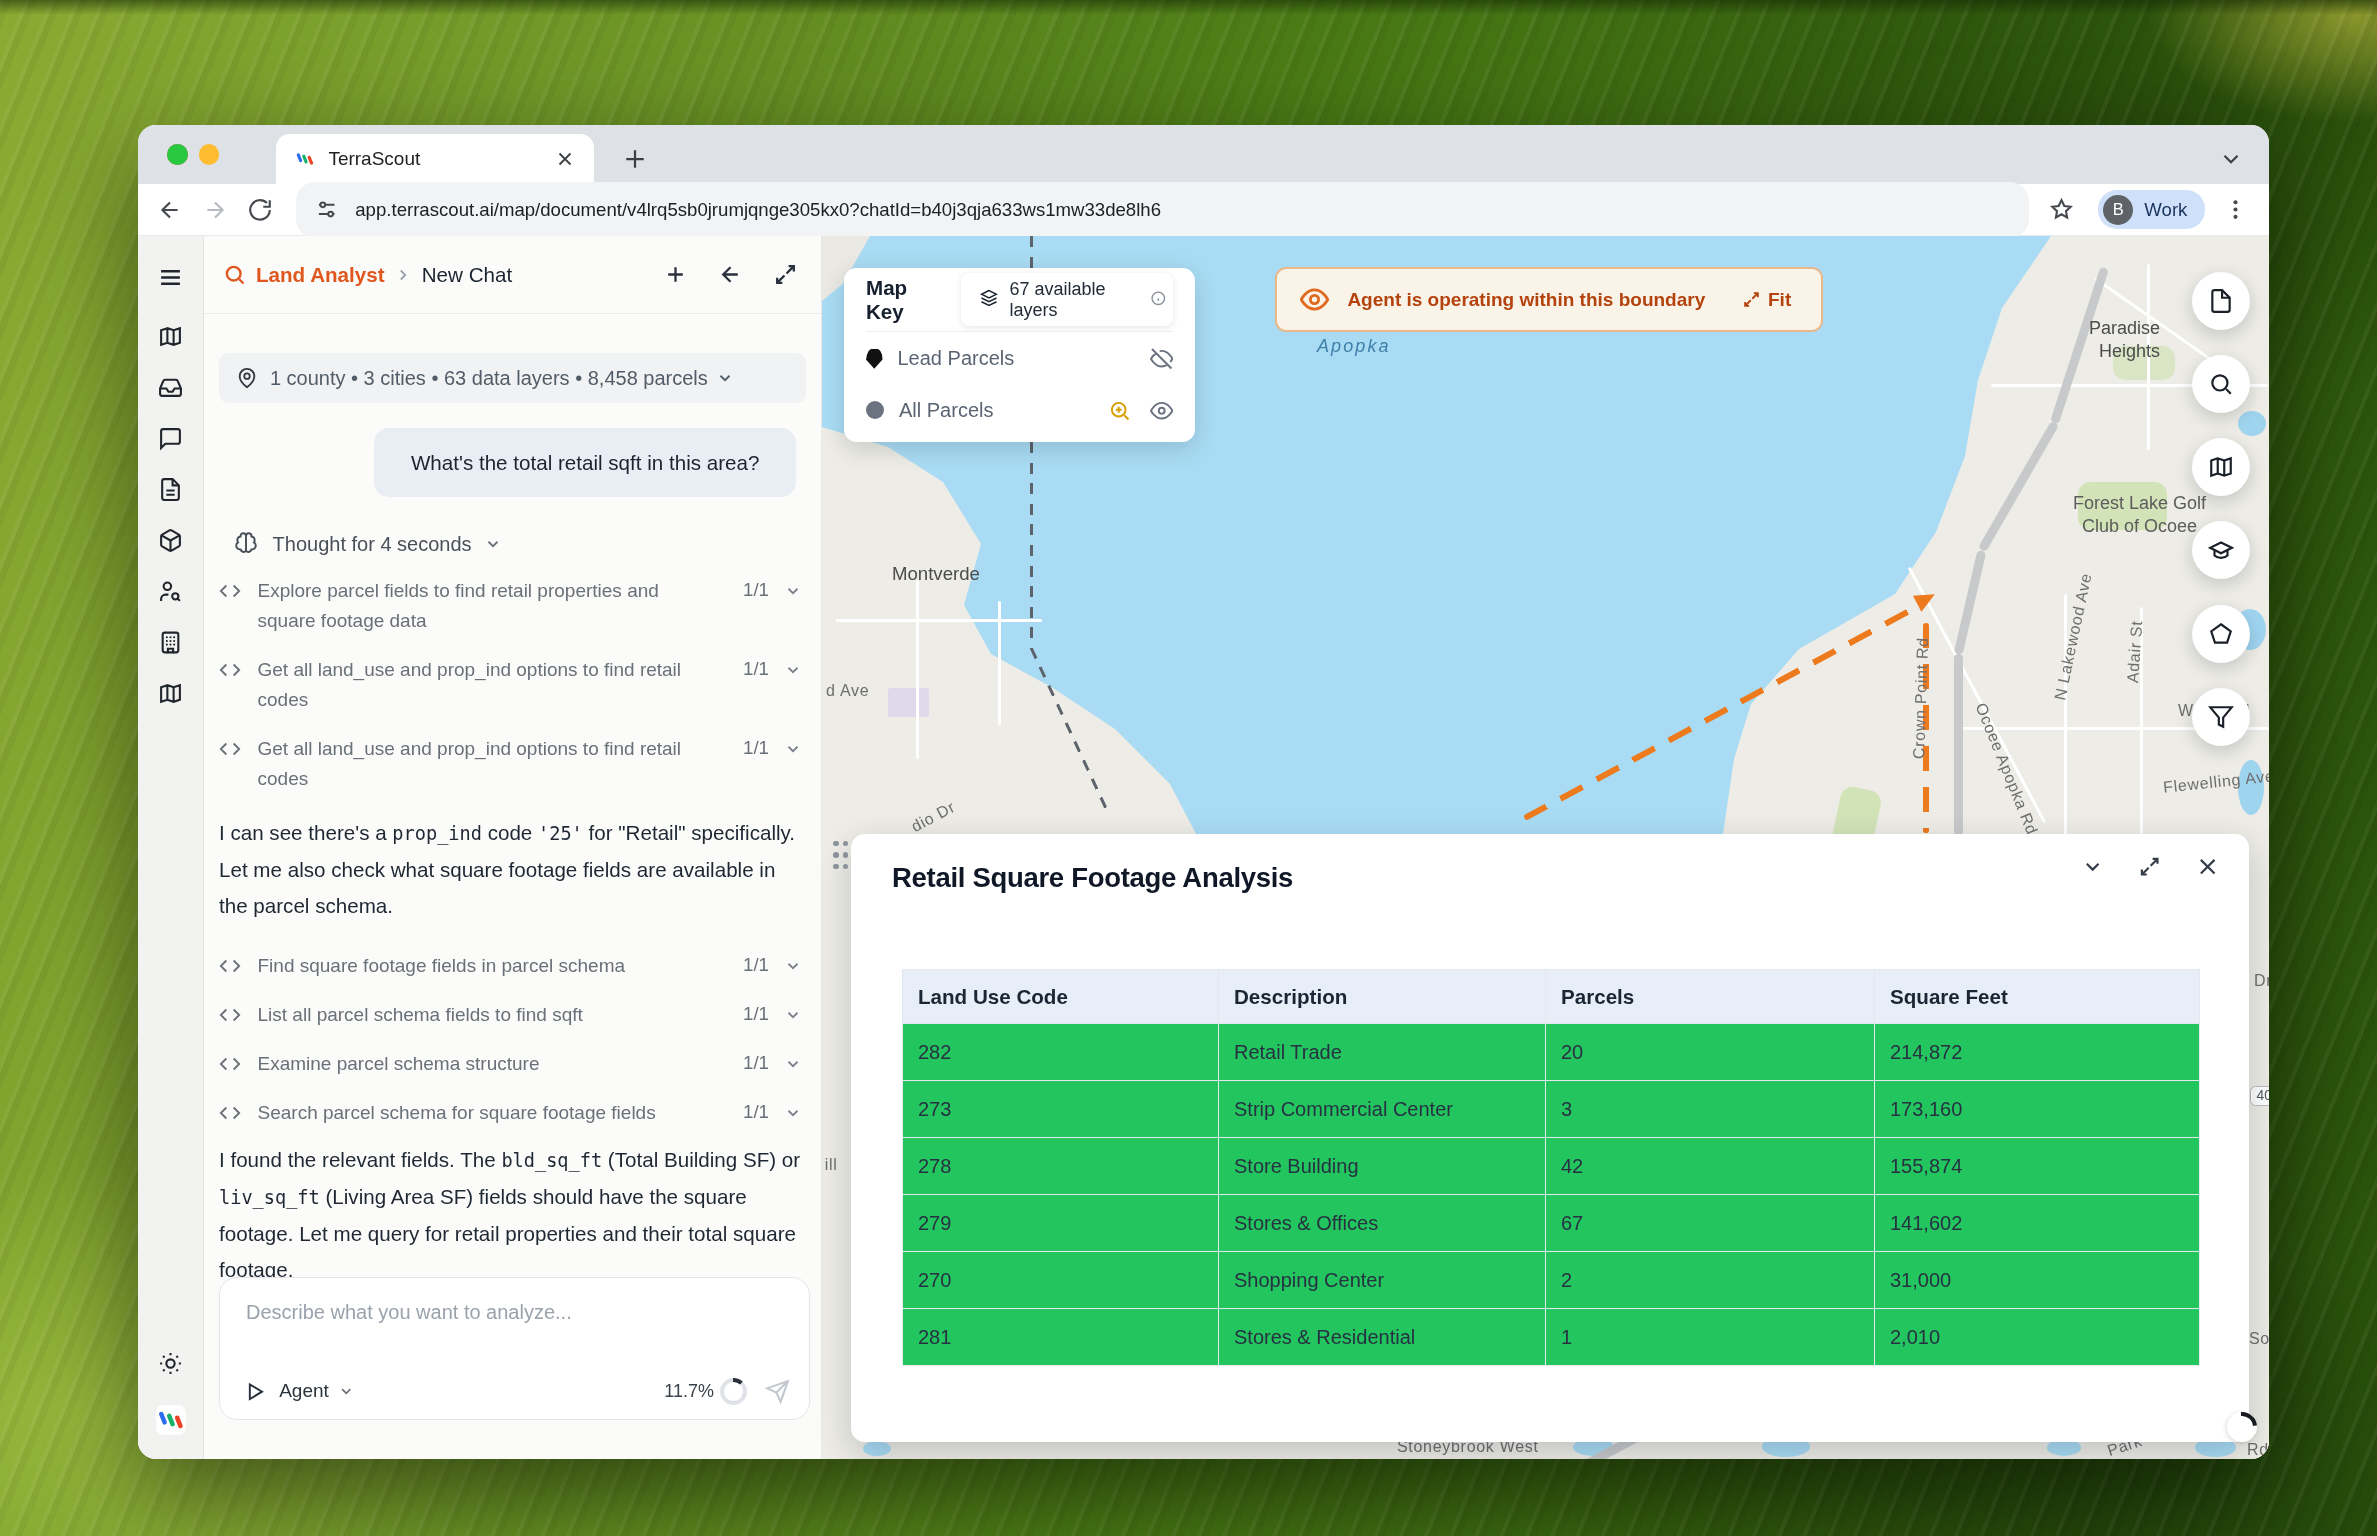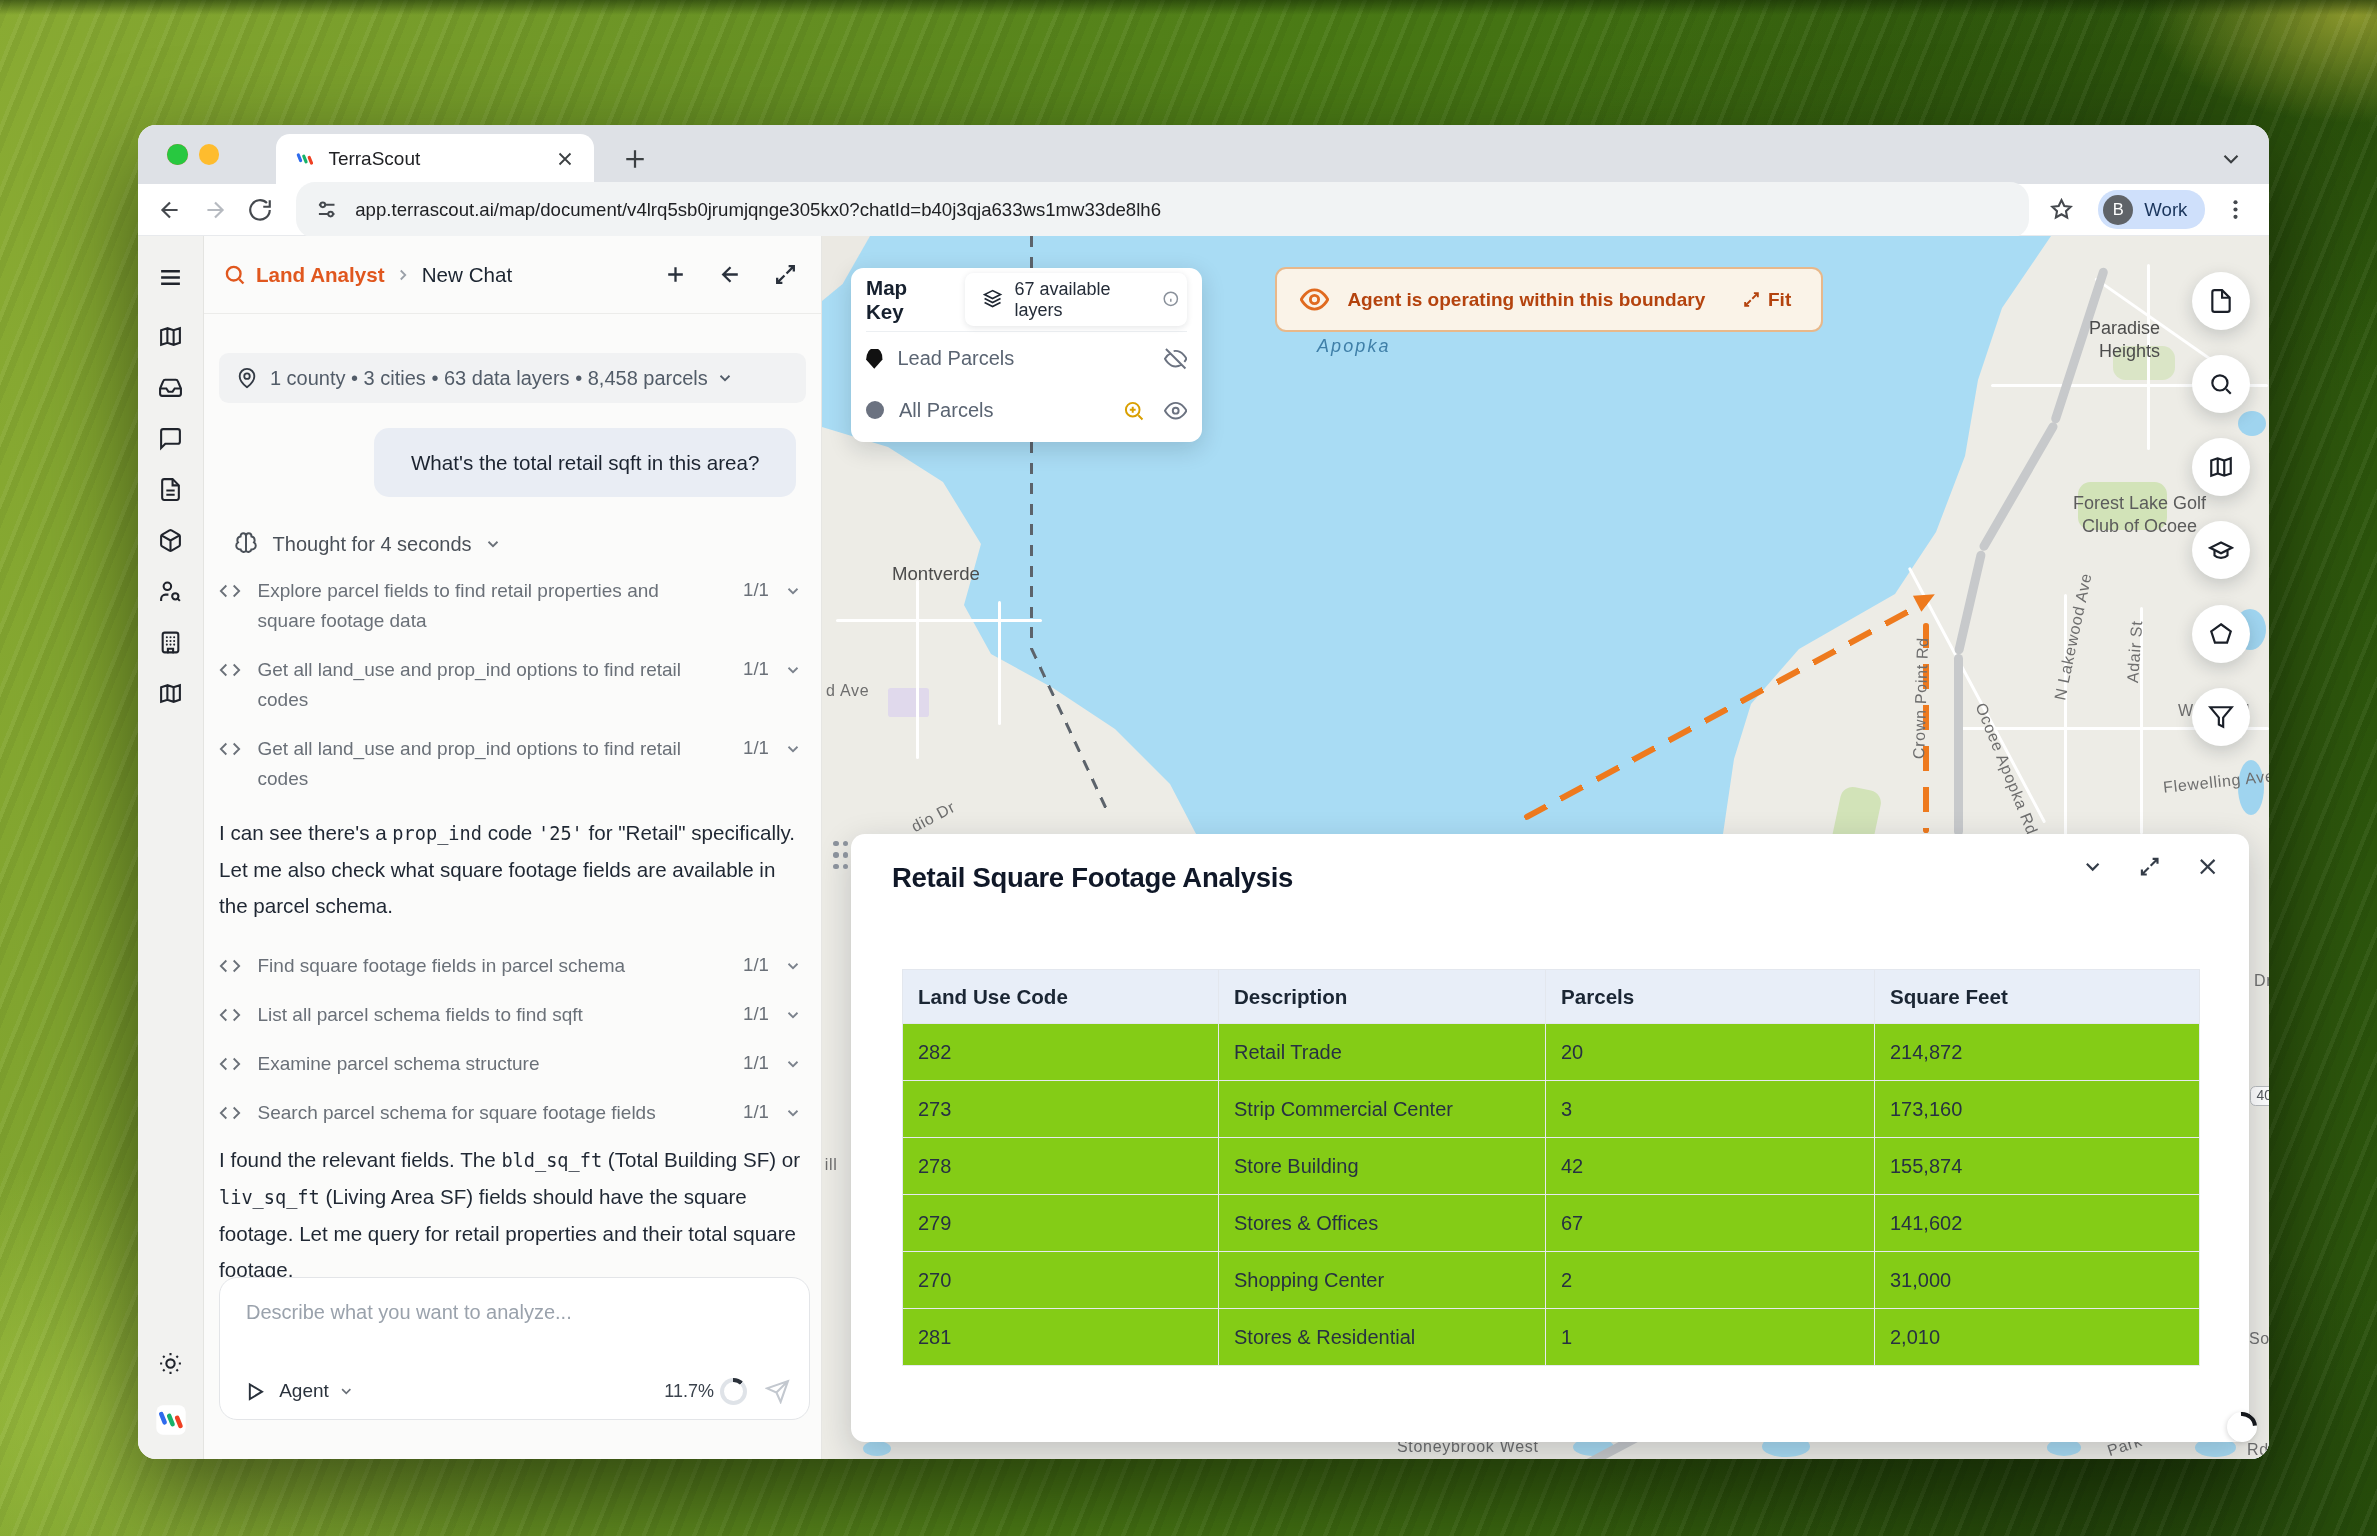--- a/index.html
+++ b/index.html
@@ -132,22 +132,22 @@
   .oline { position:absolute; height:5.5px;
     background:repeating-linear-gradient(90deg,#ee7a1e 0 25px,transparent 25px 41px); border-radius:2.8px; }
   .oline-v { position:absolute; width:5.5px;
     background:repeating-linear-gradient(180deg,#ee7a1e 0 25px,transparent 25px 41px); border-radius:2.8px; }
   .oarrow { position:absolute; width:0; height:0; border-left:20.6px solid #ee7a1e;
     border-top:9.6px solid transparent; border-bottom:9.6px solid transparent; transform:rotate(-28deg); }
   .shield { position:absolute; background:#fff; border:1.4px solid #b9bcbf; border-radius:5.5px;
     font-size:13.8px; color:#55595e; padding:1.4px 5.5px; }
 
   
-  .mapkey { position:absolute; left:29px; top:32px; width:351px; height:174px; background:#fff;
-    border-radius:12.4px; box-shadow:0 6.9px 23.4px rgba(15,25,40,.16); padding:0 15px; }
+  .mapkey { position:absolute; left:22px; top:32px; width:351px; height:174px; background:#fff;
+    border-radius:12.4px; box-shadow:0 6.9px 23.4px rgba(15,25,40,.16); padding:0 22px; }
   .mk-head { display:flex; align-items:center; height:63px; }
   .mk-title { font-size:20.6px; font-weight:700; color:#16202e; }
   .mk-chip { display:flex; align-items:center; margin-left:19px; background:#fff; border-radius:8.3px;
     padding:5.5px 6.9px; box-shadow:0 1.4px 6.9px rgba(15,25,40,.10); }
   .mk-chip .kic { width:20.6px; height:20.6px; color:#1e2631; }
   .mk-chip span { font-size:18px; color:#242c38; margin-left:12px; }
   .mk-chip .iic { width:19px; height:19px; color:#8a919b; margin-left:9.6px; }
   .mk-div { height:1.4px; background:#eceff2; }
   .mk-row { display:flex; align-items:center; height:52px; }
   .mk-pin { width:16.5px; height:20.6px; background:#111; border-radius:50% 50% 50% 50%/60% 60% 40% 40%;
@@ -177,21 +177,21 @@
     border-radius:13.8px; box-shadow:0 11px 34px rgba(15,25,40,.2); }
   .grip { position:absolute; left:-18px; top:6.9px; width:20.6px; height:30px; display:grid;
     grid-template-columns:5.5px 5.5px; gap:4.1px; }
   .grip i { width:5.5px; height:5.5px; border-radius:50%; background:#8a919b; }
   .ap-title { position:absolute; left:41px; top:27.5px; font-size:27.5px; font-weight:700; color:#101828; letter-spacing:-0.3px; }
   .ap-ctrls { position:absolute; right:30px; top:20.6px; display:flex; gap:34px; color:#343c48; }
   .ap-ctrls svg { width:23.4px; height:23.4px; }
   .ap-table { position:absolute; left:51px; top:135px; width:1297px; border-collapse:collapse; table-layout:fixed; }
   .ap-table th { background:#e8eef8; font-size:20.6px; font-weight:700; color:#1b2634; text-align:left;
     height:54px; padding-left:15px; border:1.4px solid #e3e7ee; }
-  .ap-table td { font-size:20px; color:#273142; height:57px; padding-left:15px; border:1.4px solid #e6e9ef; background:#84cc16; }
+  .ap-table td { font-size:20px; color:#273142; height:57px; padding-left:15px; border:1.4px solid #e6e9ef; background:#22c55e; }
 
   .spinner { position:absolute; left:1405px; top:1176px; width:30px; height:30px; border-radius:50%;
     background:#fff; border:4.1px solid #fff; border-top:4.1px solid #15181d; transform:rotate(40deg);
     box-shadow:0 1.4px 5.5px rgba(0,0,0,.15); z-index:6; }
 
   .mapkey, .banner, .tbtn { z-index:4; }
   .apanel { z-index:5; }
   svg { display:block; }
 </style>
 </head>

